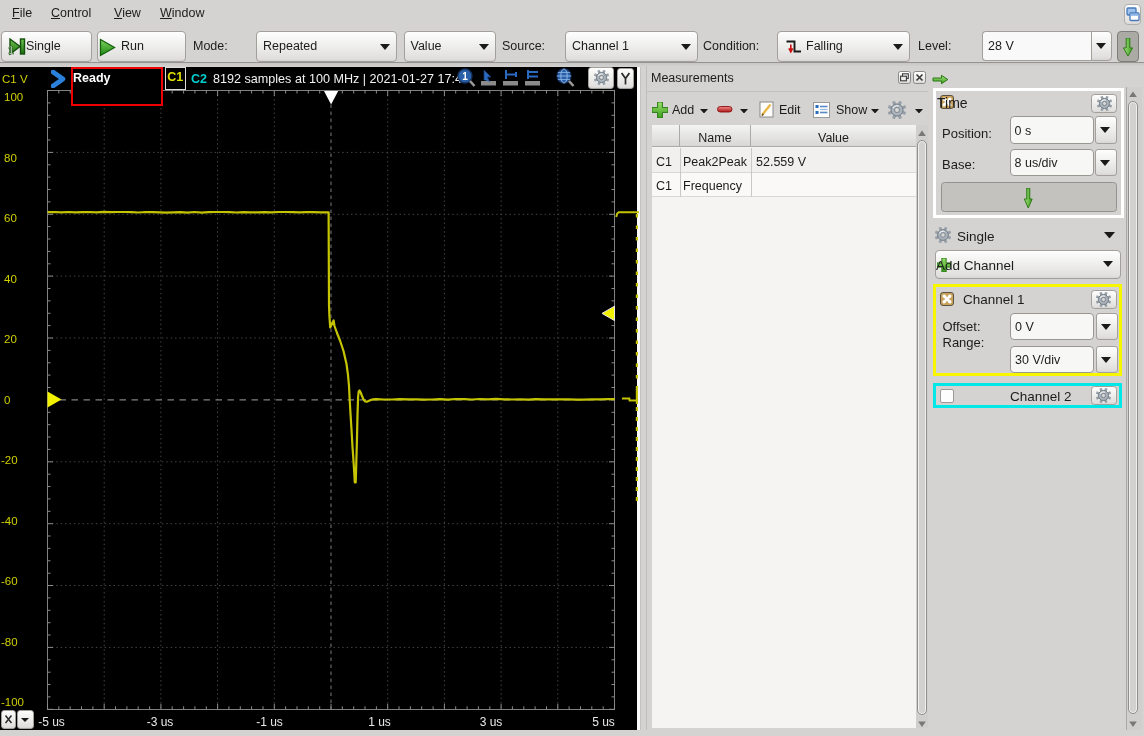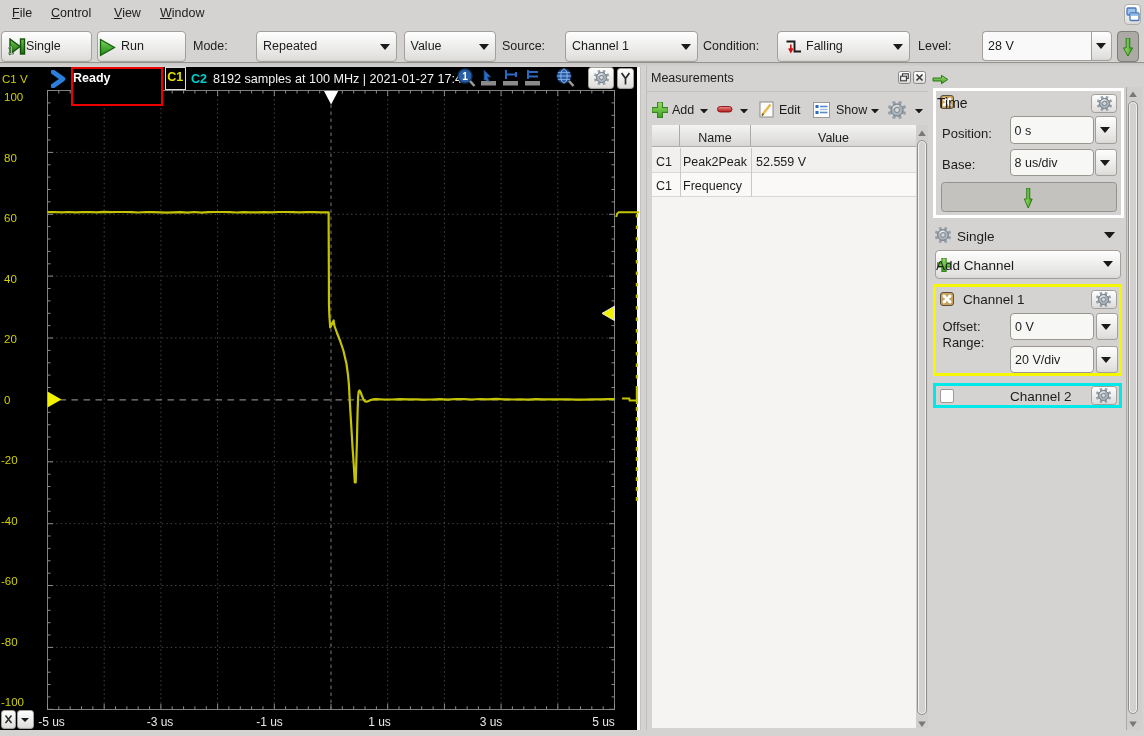--- a/index.html
+++ b/index.html
@@ -608,21 +608,21 @@
     <circle cx="7.5" cy="7.5" r="2.10" fill="#d9d9d9" stroke="#6e767e" stroke-width="0.8"></circle>
     <path d="M4.20 6.00 A3.75 3.75 0 0 1 9.00 4.20" stroke="#e8ecf0" stroke-width="1.2" fill="none"></path>
   </svg>
 <div class="abs" style="left:942.5px;top:319px;font-size:13px">Offset:</div>
 <div class="abs" style="left:1010px;top:312.5px;width:84px;height:27.5px;background:#f7f7f5;border:1px solid #9a9690;border-radius:4px"></div>
 <div class="abs" style="left:1015px;top:320.0px;font-size:12.5px">0 V</div>
 <div class="btn" style="left:1095.5px;top:312.5px;width:22px;height:27.5px;border-radius:3px"></div>
 <div class="vtri" style="left:1100.8px;top:323.5px"></div>
 <div class="abs" style="left:942.5px;top:335px;font-size:13px">Range:</div>
 <div class="abs" style="left:1010px;top:345.5px;width:84px;height:27.5px;background:#f7f7f5;border:1px solid #9a9690;border-radius:4px"></div>
-<div class="abs" style="left:1015px;top:353.0px;font-size:12.5px">20 V/div</div>
+<div class="abs" style="left:1015px;top:353.0px;font-size:12.5px">30 V/div</div>
 <div class="btn" style="left:1095.5px;top:345.5px;width:22px;height:27.5px;border-radius:3px"></div>
 <div class="vtri" style="left:1100.8px;top:356.5px"></div>
 <div class="abs" style="left:933px;top:383px;width:189px;height:24.5px;border:3px solid #00e8e8"></div>
 <div class="abs" style="left:940px;top:388.5px;width:14px;height:14px;background:#fdfdfd;border:1px solid #9a9a9a;border-radius:2px"></div>
 <div class="abs" style="left:1010px;top:389px;font-size:13.5px">Channel 2</div>
 <div class="btn" style="left:1090.5px;top:385.5px;width:26px;height:19px;border-radius:3.5px"></div>
 <svg style="position:absolute;left:1096.0px;top:387.5px" width="15" height="15">
     <rect x="6.22" y="-0.30" width="2.55" height="3.00" transform="rotate(22.5 7.5 7.5)" fill="#97a0a8"></rect>
     <rect x="6.22" y="-0.30" width="2.55" height="3.00" transform="rotate(67.5 7.5 7.5)" fill="#97a0a8"></rect>
     <rect x="6.22" y="-0.30" width="2.55" height="3.00" transform="rotate(112.5 7.5 7.5)" fill="#97a0a8"></rect>

